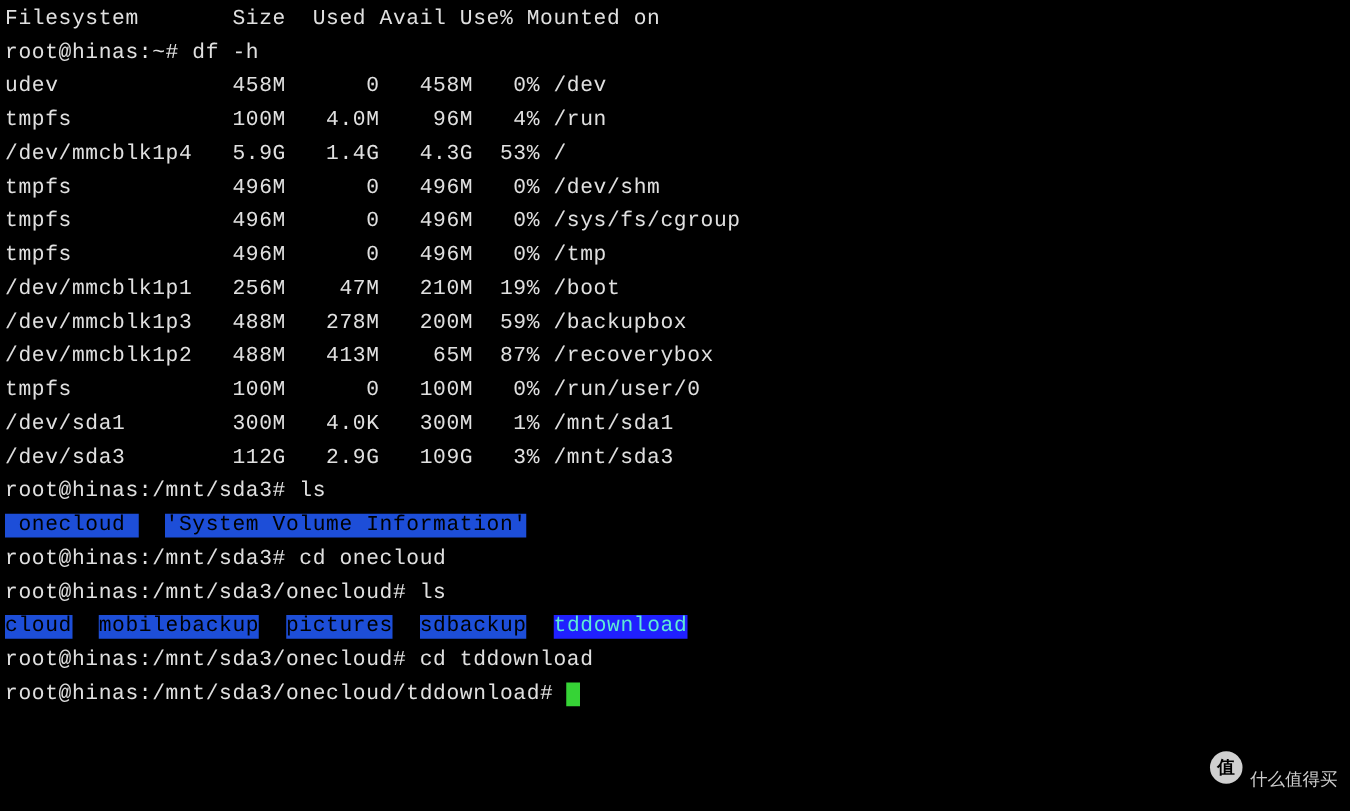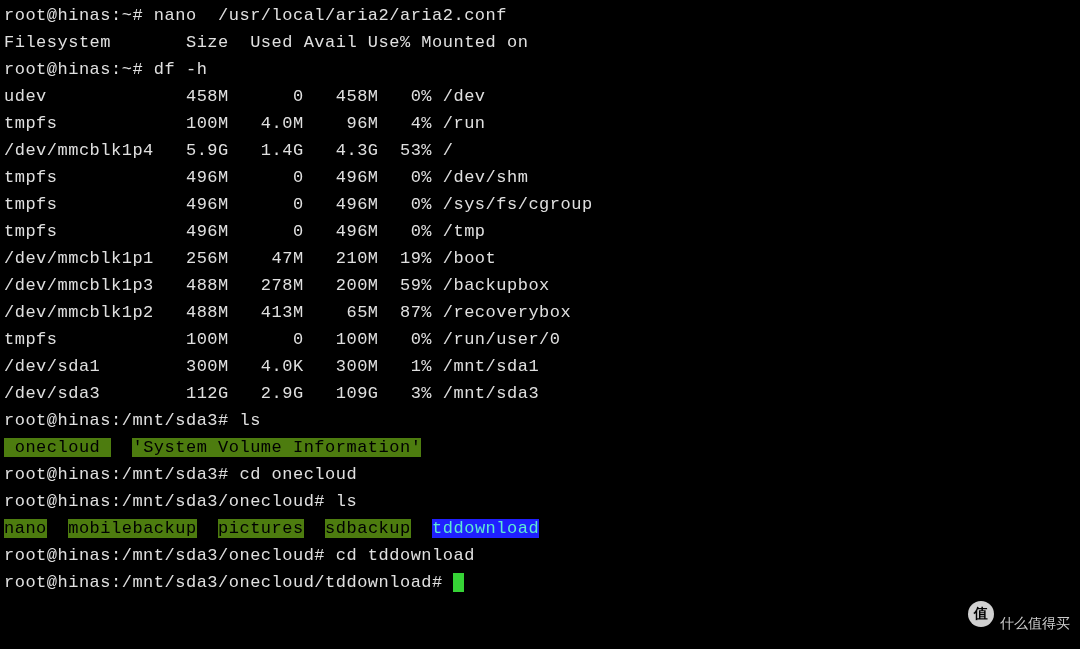--- a/index.html
+++ b/index.html
@@ -17,21 +17,21 @@
       height: 649px;
       overflow: hidden;
       position: relative;
       padding: 2px 4px;
       letter-spacing: 0.5px;
     }
     .line {
       white-space: pre;
     }
     .hl-green {
-      background: #4d7c0f;
+      background: #1d4ed8;
       color: #000;
     }
     .hl-blue {
       background: #2020ff;
       color: #5eead4;
     }
     .cursor {
       background: #36d336;
       color: #36d336;
     }
@@ -61,40 +61,39 @@
       font-family: "Microsoft YaHei", sans-serif;
       font-size: 14px;
       letter-spacing: 0;
       margin-top: 20px;
     }
   </style>
 </head>
 <body>
 
 <div id="terminal">
-    <div class="line">root@hinas:~# nano  /usr/local/aria2/aria2.conf</div>
     <div class="line">Filesystem       Size  Used Avail Use% Mounted on</div>
     <div class="line">root@hinas:~# df -h</div>
     <div class="line">udev             458M      0   458M   0% /dev</div>
     <div class="line">tmpfs            100M   4.0M    96M   4% /run</div>
     <div class="line">/dev/mmcblk1p4   5.9G   1.4G   4.3G  53% /</div>
     <div class="line">tmpfs            496M      0   496M   0% /dev/shm</div>
     <div class="line">tmpfs            496M      0   496M   0% /sys/fs/cgroup</div>
     <div class="line">tmpfs            496M      0   496M   0% /tmp</div>
     <div class="line">/dev/mmcblk1p1   256M    47M   210M  19% /boot</div>
     <div class="line">/dev/mmcblk1p3   488M   278M   200M  59% /backupbox</div>
     <div class="line">/dev/mmcblk1p2   488M   413M    65M  87% /recoverybox</div>
     <div class="line">tmpfs            100M      0   100M   0% /run/user/0</div>
     <div class="line">/dev/sda1        300M   4.0K   300M   1% /mnt/sda1</div>
     <div class="line">/dev/sda3        112G   2.9G   109G   3% /mnt/sda3</div>
     <div class="line">root@hinas:/mnt/sda3# ls</div>
     <div class="line"><span class="hl-green"> onecloud </span><span>  </span><span class="hl-green">'System Volume Information'</span></div>
     <div class="line">root@hinas:/mnt/sda3# cd onecloud</div>
     <div class="line">root@hinas:/mnt/sda3/onecloud# ls</div>
-    <div class="line"><span class="hl-green">nano</span><span>  </span><span class="hl-green">mobilebackup</span><span>  </span><span class="hl-green">pictures</span><span>  </span><span class="hl-green">sdbackup</span><span>  </span><span class="hl-blue">tddownload</span></div>
+    <div class="line"><span class="hl-green">cloud</span><span>  </span><span class="hl-green">mobilebackup</span><span>  </span><span class="hl-green">pictures</span><span>  </span><span class="hl-green">sdbackup</span><span>  </span><span class="hl-blue">tddownload</span></div>
     <div class="line"><span>root@hinas:/mnt/sda3/onecloud# cd tddownload</span></div>
     <div class="line"><span>root@hinas:/mnt/sda3/onecloud/tddownload# </span><span class="cursor"> </span></div>
   </div>
 
 <div class="watermark">
   <div class="watermark-circle">值</div>
   <div class="watermark-text">什么值得买</div>
 </div>
 
 </body></html>

